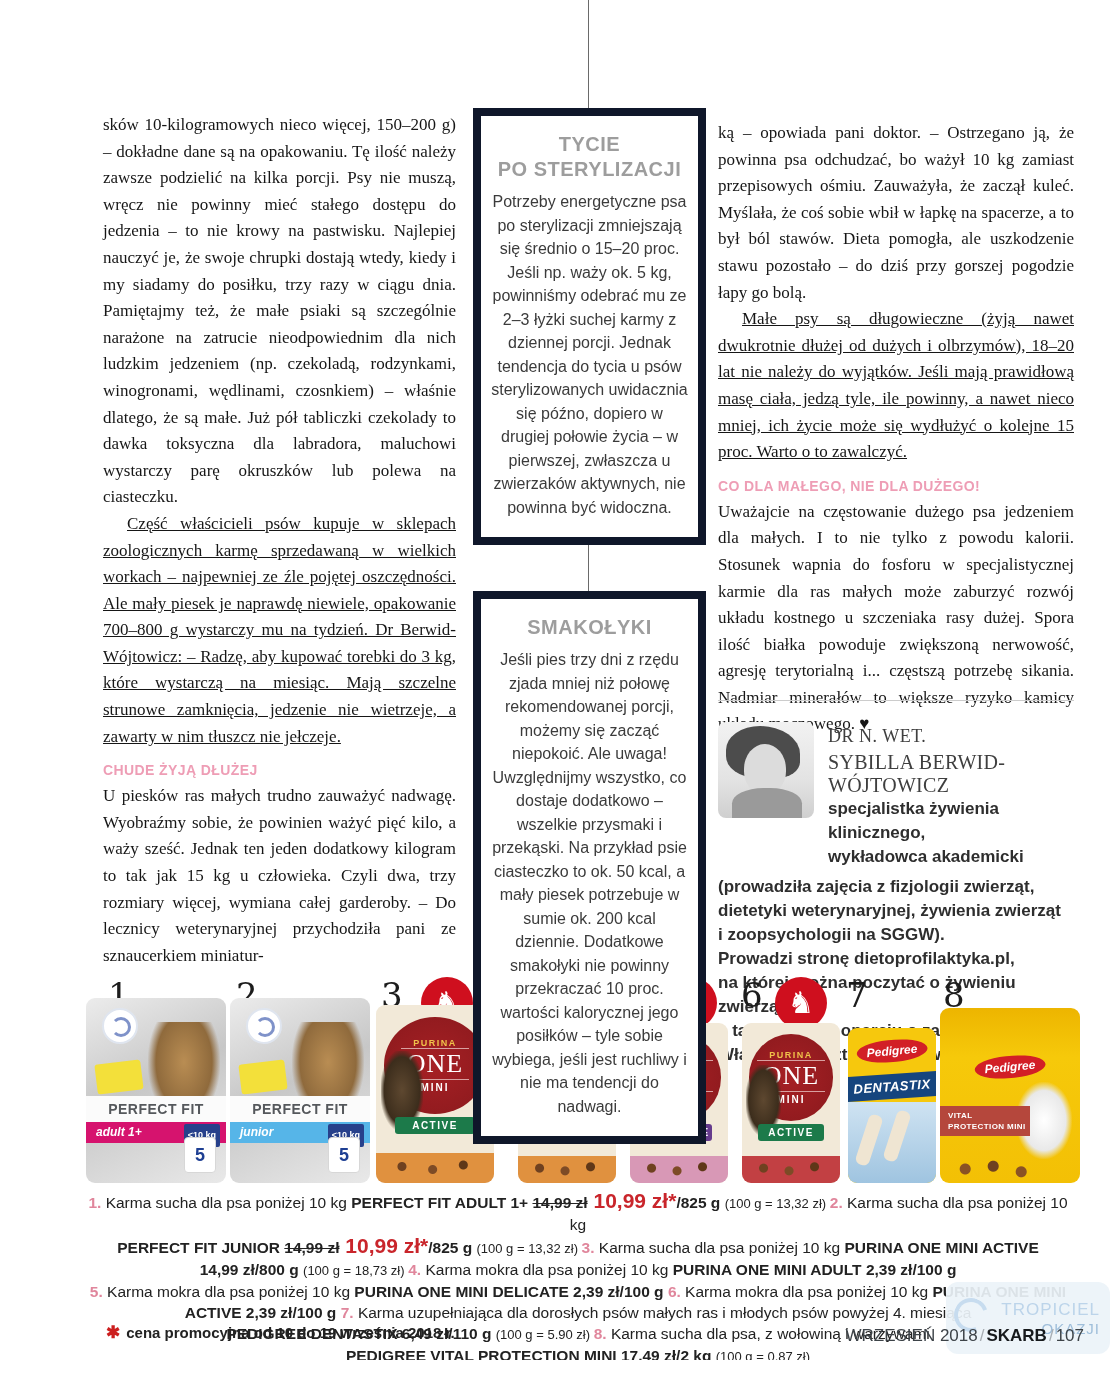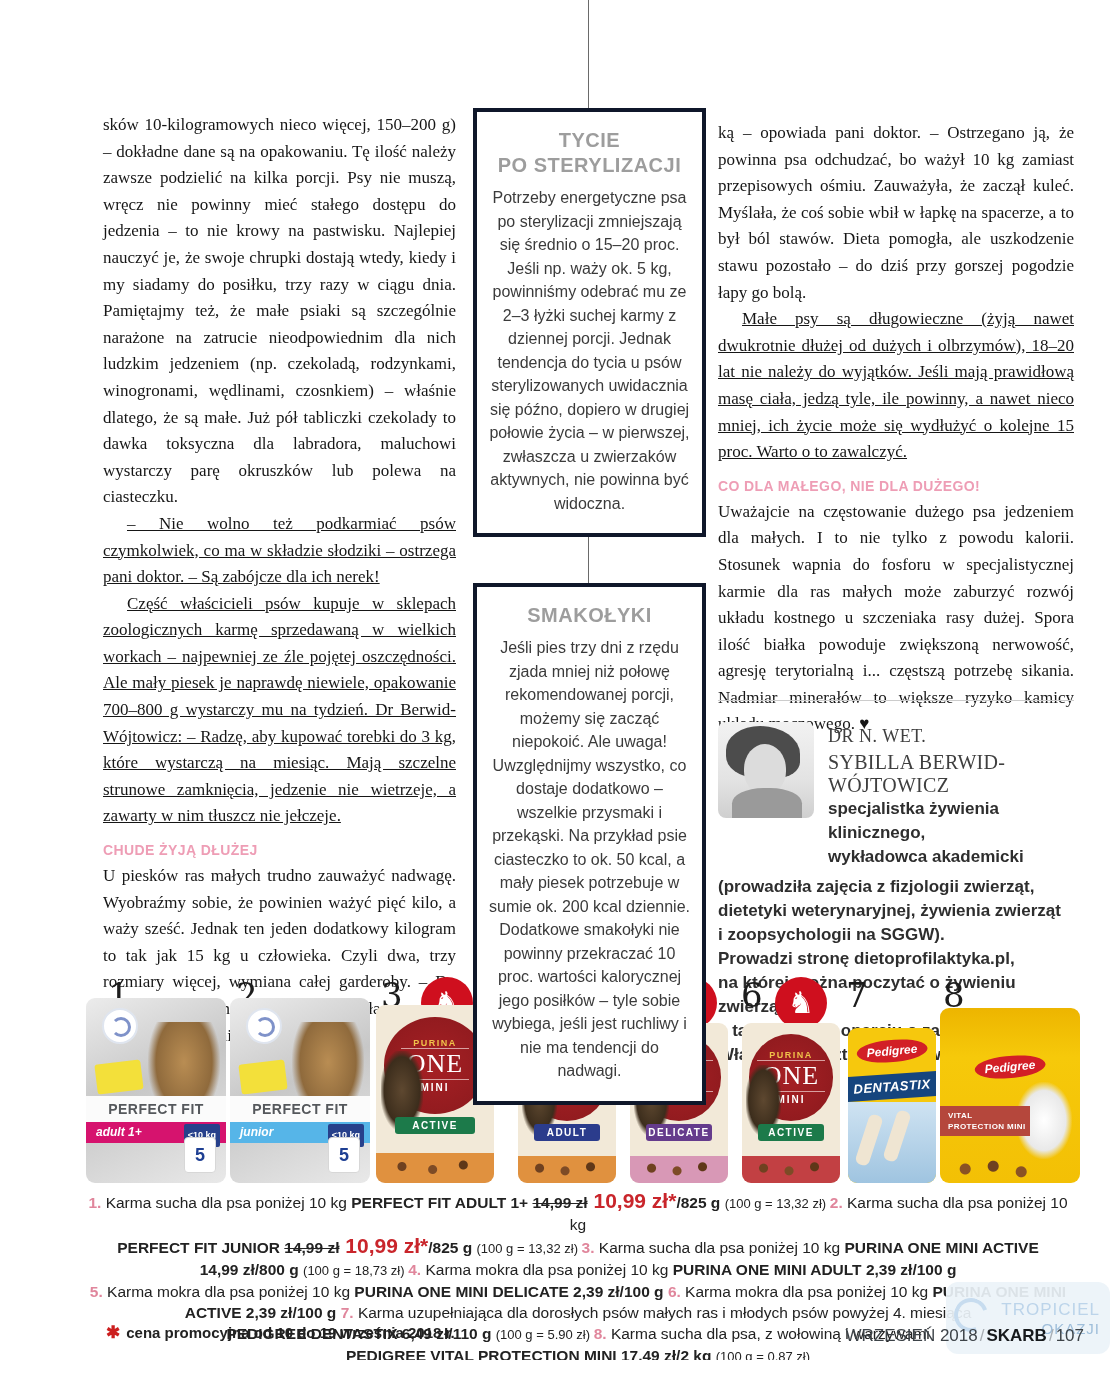--- a/index.html
+++ b/index.html
@@ -9,21 +9,21 @@
   .center-line{position:absolute;left:570px;top:0;width:1px;height:975px;background:#6a6a6a;}
   
   .col-left{position:absolute;left:85px;top:112px;width:353px;}
   .col-mid{position:absolute;left:455px;top:108px;width:233px;z-index:2;}
   .col-right{position:absolute;left:700px;top:120px;width:356px;}
   .col-left p,.col-right p{margin:0;font-size:17px;line-height:26.6px;text-align:justify;}
   .indent{text-indent:24px;text-decoration:underline;}
   .pink-head{font-family:"Liberation Sans",sans-serif;font-weight:bold;color:#ee9db5;
              font-size:14px;letter-spacing:.4px;margin:12px 0 5px;text-align:left;}
   
-  .info-box{border:4px solid #0f172a;background:#fff;text-align:center;
+  .info-box{border:8px solid #0f172a;background:#fff;text-align:center;
             font-family:"Liberation Sans",sans-serif;color:#3b3b3b;
             padding:16px 10px 18px;margin-bottom:46px;}
   .info-box .title{color:#9d9d9d;font-weight:bold;font-size:20px;line-height:25px;
                    letter-spacing:.5px;margin-bottom:8px;white-space:pre-line;}
   .info-box .body{font-size:16px;line-height:23.5px;}
   
   .divider{position:absolute;left:700px;top:700px;width:356px;height:1px;background:#cccccc;}
   .bio{position:absolute;left:700px;top:722px;width:360px;font-family:"Liberation Sans",sans-serif;}
   .bio-head{display:flex;gap:14px;}
   .photo{width:96px;height:96px;flex:0 0 96px;border-radius:8px;position:relative;overflow:hidden;
@@ -142,21 +142,20 @@
           border-radius:50%;border-right-color:transparent;transform:rotate(25deg);}
 </style>
 </head>
 <body>
 
 <div class="page">
   <div class="center-line"></div>
 
   <div class="col-left">
     <p>sków 10-kilogramowych nieco więcej, 150–200 g) – dokładne dane są na opakowaniu. Tę ilość należy zawsze podzielić na kilka porcji. Psy nie muszą, wręcz nie powinny mieć stałego dostępu do jedzenia – to nie krowy na pastwisku. Najlepiej nauczyć je, że swoje chrupki dostają wtedy, kiedy i my siadamy do posiłku, trzy razy w ciągu dnia. Pamiętajmy też, że małe psiaki są szczególnie narażone na zatrucie nieodpowiednim dla nich ludzkim jedzeniem (np. czekoladą, rodzynkami, winogronami, wędlinami, czosnkiem) – właśnie dlatego, że są małe. Już pół tabliczki czekolady to dawka toksyczna dla labradora, maluchowi wystarczy parę okruszków lub polewa na ciasteczku.</p>
-    <p class="indent">– Nie wolno też podkarmiać psów czymkolwiek, co ma w składzie słodziki – ostrzega pani doktor. – Są zabójcze dla ich nerek!</p>
     <p class="indent">Część właścicieli psów kupuje w sklepach zoologicznych karmę sprzedawaną w wielkich workach – najpewniej ze źle pojętej oszczędności. Ale mały piesek je naprawdę niewiele, opakowanie 700–800 g wystarczy mu na tydzień. Dr Berwid-Wójtowicz: – Radzę, aby kupować torebki do 3 kg, które wystarczą na miesiąc. Mają szczelne strunowe zamknięcia, jedzenie nie wietrzeje, a zawarty w nim tłuszcz nie jełczeje.</p>
     <h3 class="pink-head">CHUDE ŻYJĄ DŁUŻEJ</h3>
     <p>U piesków ras małych trudno zauważyć nadwagę. Wyobraźmy sobie, że powinien ważyć pięć kilo, a waży sześć. Jednak ten jeden dodatkowy kilogram to tak jak 15 kg u człowieka. Czyli dwa, trzy rozmiary więcej, wymiana całej garderoby. – Do lecznicy weterynaryjnej przychodziła pani ze sznaucerkiem miniatur-</p>
   </div>
 
   <div class="col-mid">
     <div class="info-box">
       <div class="title">TYCIE
 PO STERYLIZACJI</div>
       <div class="body">Potrzeby energetyczne psa po sterylizacji zmniejszają się średnio o 15–20 proc. Jeśli np. waży ok. 5 kg, powinniśmy odebrać mu ze 2–3 łyżki suchej karmy z dziennej porcji. Jednak tendencja do tycia u psów sterylizowanych uwidacznia się późno, dopiero w drugiej połowie życia – w pierwszej, zwłaszcza u zwierzaków aktywnych, nie powinna być widoczna.</div>

